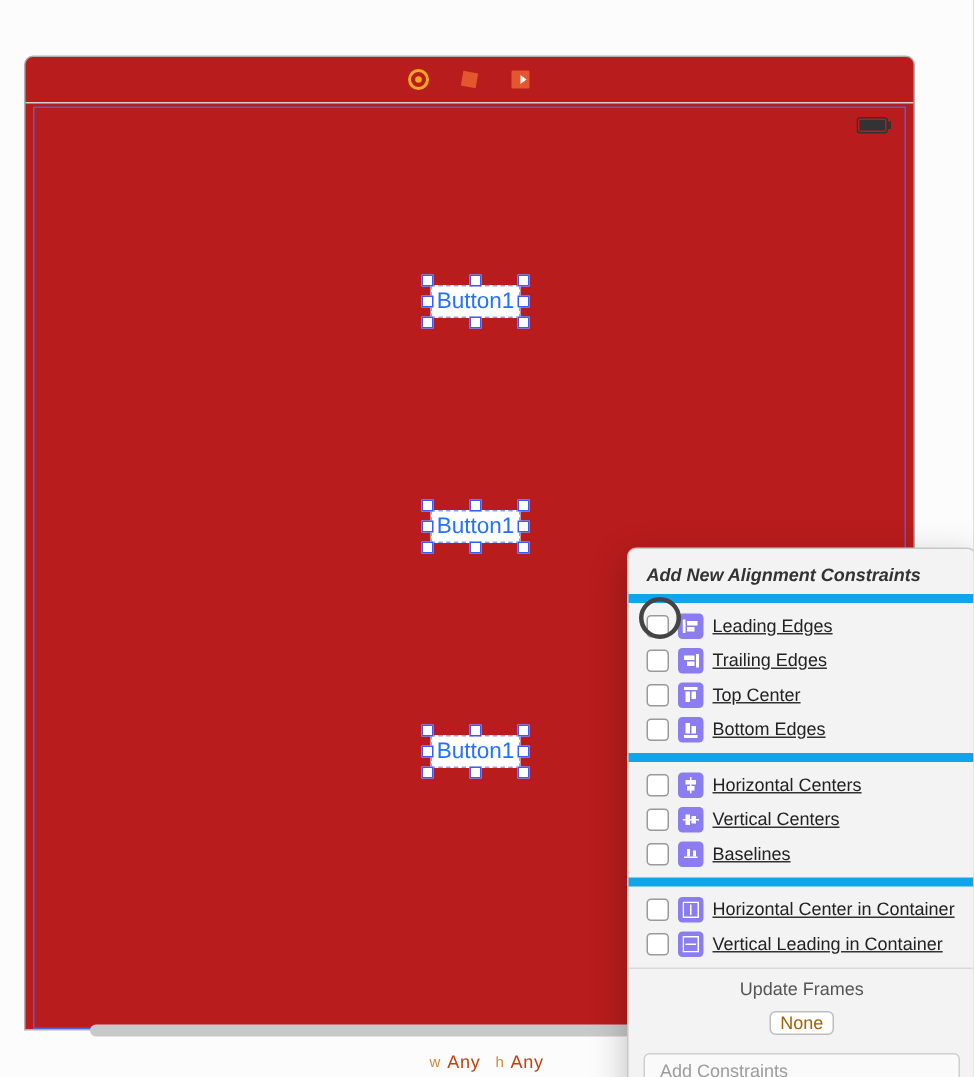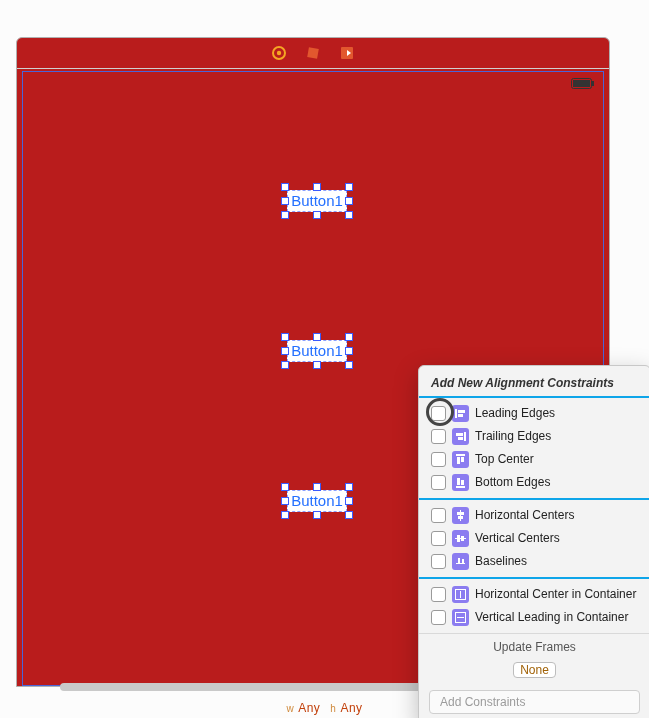--- a/index.html
+++ b/index.html
@@ -24,21 +24,21 @@
   
   .bottombar{position:absolute;left:0;right:0;bottom:0;height:20px;display:flex;align-items:center;justify-content:center;gap:4px;color:#888;letter-spacing:.5px;}
   .bottombar .w{color:#d08b3e;font-size:10px;}
   .bottombar .h{color:#d08b3e;font-size:10px;margin-left:6px;}
   .bottombar .v{color:#c2410c;font-size:12px;}
   .corner-icons{position:absolute;right:4px;bottom:2px;display:flex;gap:10px;align-items:center;}
   .ci{width:16px;height:16px;display:flex;align-items:center;justify-content:center;color:#444;}
   
   .popover{position:absolute;left:418px;top:365px;width:231px;background:#f3f3f3;border:1px solid #c8c8c8;border-radius:6px;box-shadow:0 8px 24px rgba(0,0,0,.25);}
   .popover h4{margin:0;padding:10px 12px 6px;font-size:12px;font-weight:600;font-style:italic;}
-  .sec{border-top:2px solid #0ea5e9;padding:4px 0;}
+  .sec{border-top:6px solid #0ea5e9;padding:4px 0;text-decoration:underline;}
   .row{display:flex;align-items:center;gap:6px;padding:2px 12px;line-height:19px;}
   .cb{width:13px;height:13px;border:1px solid #9a9a9a;border-radius:3px;background:#fff;}
   .iconbox{width:17px;height:17px;background:#8b7cf0;border-radius:3px;display:flex;align-items:center;justify-content:center;}
   .iconbox svg{display:block;}
   .rowlab{color:#222;font-size:12px;}
   .upd{display:flex;align-items:center;gap:8px;padding:6px 10px;border-top:1px solid #d9d9d9;flex-direction:column;}
   .sel{flex:1;height:20px;border:1px solid #bdbdbd;border-radius:4px;background:#fff;display:flex;align-items:center;padding:0 6px;color:#a16207;font-size:12px;}
   .addbtn{margin:6px 10px 10px;display:flex;align-items:center;justify-content:flex-start;height:22px;border:1px solid #cfcfcf;border-radius:4px;background:#fafafa;padding:0 10px;color:#9c9c9c;font-size:12px;}
   .cursor-ring{position:absolute;left:426px;top:398px;width:22px;height:22px;border:3px solid #444;border-radius:50%;pointer-events:none;}
 </style>

